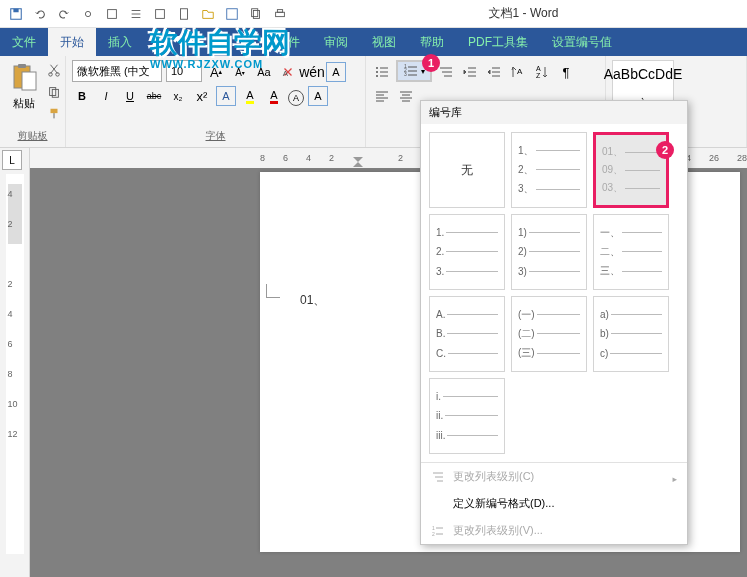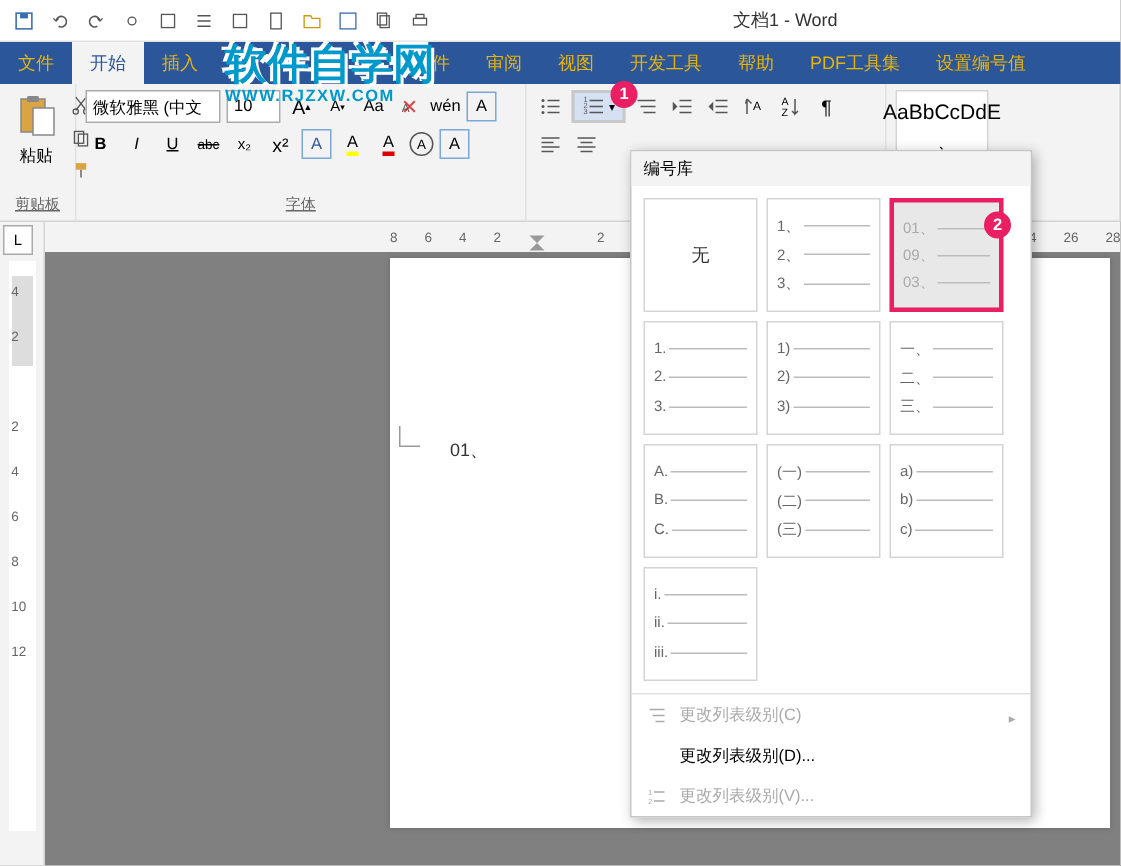--- a/index.html
+++ b/index.html
@@ -5,34 +5,34 @@
 * { margin: 0; padding: 0; box-sizing: border-box; font-family: "Microsoft YaHei", sans-serif; }
 body { width: 747px; height: 577px; background: #fff; overflow: hidden; position: relative; }
 
 .titlebar { height: 28px; background: #fff; border-bottom: 1px solid #e1e1e1; display: flex; align-items: center; padding: 0 6px; }
 .qat { display: flex; gap: 4px; align-items: center; }
 .qat-item { width: 20px; height: 20px; display: flex; align-items: center; justify-content: center; font-size: 11px; color: #444; cursor: pointer; }
 .qat-item svg { width: 14px; height: 14px; }
 .title-text { position: absolute; left: 50%; transform: translateX(-50%); font-size: 12px; color: #333; margin-left: 150px; }
 
 .menubar { height: 28px; background: #2b579a; display: flex; align-items: center; padding: 0; }
-.menu-item { color: #eab308; font-size: 12px; padding: 0 12px; height: 28px; display: flex; align-items: center; cursor: pointer; }
+.menu-item { color: #86efac; font-size: 12px; padding: 0 12px; height: 28px; display: flex; align-items: center; cursor: pointer; }
 .menu-item.active { background: #f3f3f3; color: #2b579a; }
 
 .ribbon { height: 92px; background: #f3f3f3; border-bottom: 1px solid #d4d4d4; display: flex; position: relative; }
 .ribbon-group { border-right: 1px solid #e1e1e1; padding: 4px 6px; display: flex; flex-direction: column; justify-content: space-between; }
 .ribbon-group-label { font-size: 10px; color: #666; text-align: center; margin-top: 2px; text-decoration: underline; }
 
-.clipboard-group { width: 51px; }
+.clipboard-group { width: 66px; }
 .paste-btn { display: flex; flex-direction: column; align-items: center; cursor: pointer; padding: 2px 4px; }
 .paste-btn svg { width: 28px; height: 32px; }
 .paste-label { font-size: 11px; margin-top: 2px; }
 
 .font-group { width: 300px; }
-.font-row { display: flex; gap: 4px; align-items: center; margin-bottom: 4px; }
+.font-row { display: flex; gap: 4px; align-items: flex-end; margin-bottom: 4px; }
 .font-name-input { width: 90px; height: 22px; font-size: 11px; border: 1px solid #ababab; padding: 0 4px; }
 .font-size-input { width: 36px; height: 22px; font-size: 11px; border: 1px solid #ababab; padding: 0 4px; }
 .small-btn { width: 20px; height: 20px; display: flex; align-items: center; justify-content: center; cursor: pointer; font-size: 11px; }
 .small-btn.bordered { border: 1px solid #7aa7d8; }
 
 .para-group { width: 240px; }
 .numbering-btn { position: relative; border: 2px solid #c8c8c8; background: #d5e1f2; width: 36px; height: 22px; display: flex; align-items: center; justify-content: center; }
 .badge-1 { position: absolute; top: -8px; right: -10px; width: 18px; height: 18px; border-radius: 50%; background: #e91e63; color: #fff; font-size: 11px; display: flex; align-items: center; justify-content: center; font-weight: bold; }
 
 .style-group { flex: 1; }
@@ -145,21 +145,20 @@
 
 <div class="menubar">
   <div class="menu-item">文件</div>
   <div class="menu-item active">开始</div>
   <div class="menu-item">插入</div>
   <div class="menu-item" style="width:60px"></div>
   <div class="menu-item" style="width:60px"></div>
   <div class="menu-item">邮件</div>
   <div class="menu-item">审阅</div>
   <div class="menu-item">视图</div>
-  <div class="menu-item">开发工具</div>
   <div class="menu-item">帮助</div>
   <div class="menu-item">PDF工具集</div>
   <div class="menu-item">设置编号值</div>
 </div>
 
 <div class="ribbon">
 
   <div class="ribbon-group clipboard-group">
     <div style="display:flex">
       <div class="paste-btn">
@@ -202,21 +201,21 @@
         <input class="font-size-input" value="10" style="">
         <div class="small-btn" style="font-size:13px">A<sup style="font-size:7px">▴</sup></div>
         <div class="small-btn" style="font-size:10px">A<sup style="font-size:6px">▾</sup></div>
         <div class="small-btn">Aa</div>
         <div class="small-btn">
             <svg width="14" height="14" viewBox="0 0 16 16">
               <path d="M4 4l8 8M12 4l-8 8" stroke="#d44" stroke-width="1.5"></path>
               <text x="2" y="12" font-size="9" fill="#555">A</text>
             </svg>
           </div>
-        <div class="small-btn" style="font-size:11px">wén</div>
+        <div class="small-btn" style="font-size:14px">wén</div>
         <div class="small-btn bordered">A</div>
       </div>
       <div class="font-row">
         <div class="small-btn" style="font-weight:bold">B</div>
         <div class="small-btn" style="font-style:italic">I</div>
         <div class="small-btn" style="text-decoration:underline">U</div>
         <div class="small-btn" style="text-decoration:line-through;font-size:9px">abc</div>
         <div class="small-btn" style="font-size:10px">x₂</div>
         <div class="small-btn" style="font-size:13px">x²</div>
         <div class="small-btn bordered" style="color:#2b579a">A</div>
@@ -491,21 +490,21 @@
   <div class="dropdown-footer">
     <div class="dropdown-menu-item disabled">
       <svg viewBox="0 0 14 14">
           <path d="M2 3h10M4 7h8M6 11h6" stroke="#aaa"></path>
         </svg>
       <span>更改列表级别(C)</span>
       <span style="margin-left:auto;font-size:9px">▸</span>
     </div>
     <div class="dropdown-menu-item">
       <span style="width:14px"></span>
-      <span>更改列表级别(D)...</span>
+      <span>定义新编号格式(D)...</span>
     </div>
     <div class="dropdown-menu-item disabled">
       <svg viewBox="0 0 14 14">
           <text x="1" y="6" font-size="5" fill="#aaa">1</text>
           <text x="1" y="12" font-size="5" fill="#aaa">2</text>
           <path d="M5 4h7M5 10h7" stroke="#aaa"></path>
         </svg>
       <span>更改列表级别(V)...</span>
     </div>
   </div>

